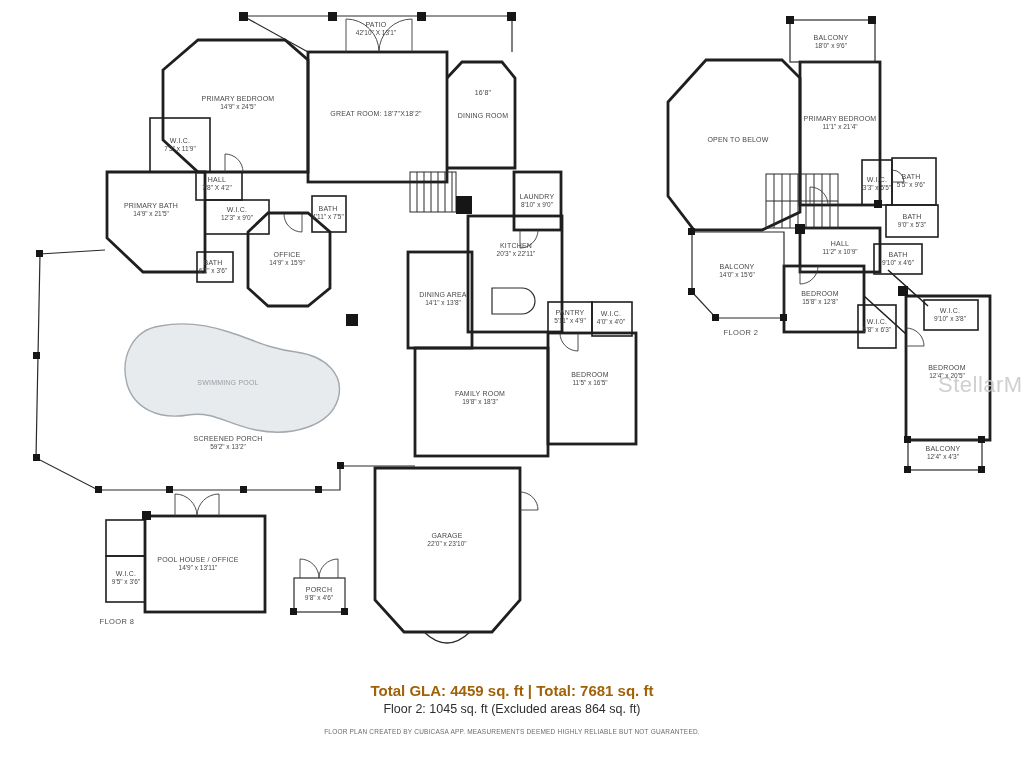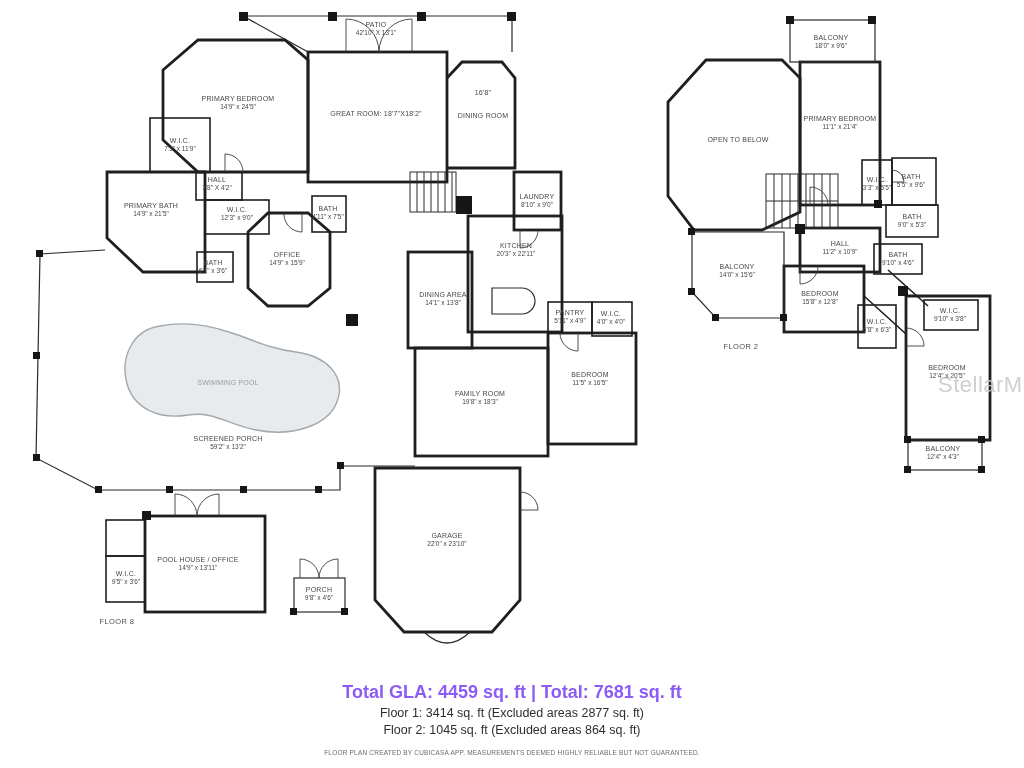--- a/index.html
+++ b/index.html
@@ -41,23 +41,23 @@
     opacity: 0.9;
   }
   .summary {
     position: absolute;
     left: 0;
     right: 0;
     top: 682px;
     text-align: center;
   }
   .summary-total {
-    font-size: 18px;
+    font-size: 15px;
     font-weight: bold;
-    color: #8b5cf6;
+    color: #a16207;
   }
   .summary-line {
     font-size: 12.5px;
     color: #2e2e2e;
     margin-top: 3px;
   }
   .summary-disclaimer {
     font-size: 6.5px;
     color: #6b6b6b;
     margin-top: 12px;
@@ -350,21 +350,20 @@
     </div>
     <div class="room-label" style="left: 947px; top: 372px;">
       <div class="room-name">BEDROOM</div>
       <div class="room-dims">12'4" x 20'5"</div>
     </div>
     <div class="room-label" style="left: 943px; top: 453px;">
       <div class="room-name">BALCONY</div>
       <div class="room-dims">12'4" x 4'3"</div>
     </div>
     <div class="floor-label" style="left: 117px; top: 621px;">FLOOR 8</div>
-    <div class="floor-label" style="left: 741px; top: 346px;">FLOOR 2</div>
+    <div class="floor-label" style="left: 741px; top: 332px;">FLOOR 2</div>
   </div>
 
 <div class="summary">
   <div class="summary-total">Total GLA: 4459 sq. ft | Total: 7681 sq. ft</div>
-  <div class="summary-line">Floor 1: 3414 sq. ft (Excluded areas 2877 sq. ft)</div>
   <div class="summary-line">Floor 2: 1045 sq. ft (Excluded areas 864 sq. ft)</div>
   <div class="summary-disclaimer">FLOOR PLAN CREATED BY CUBICASA APP. MEASUREMENTS DEEMED HIGHLY RELIABLE BUT NOT GUARANTEED.</div>
 </div>
 
 </body></html>

